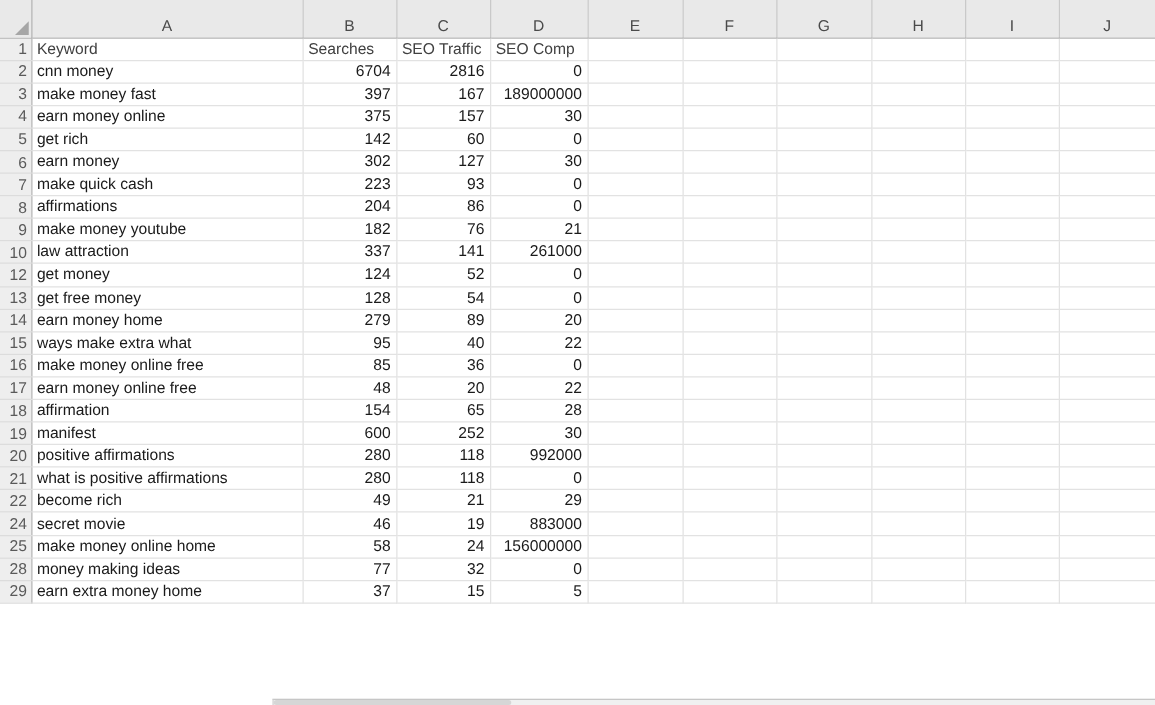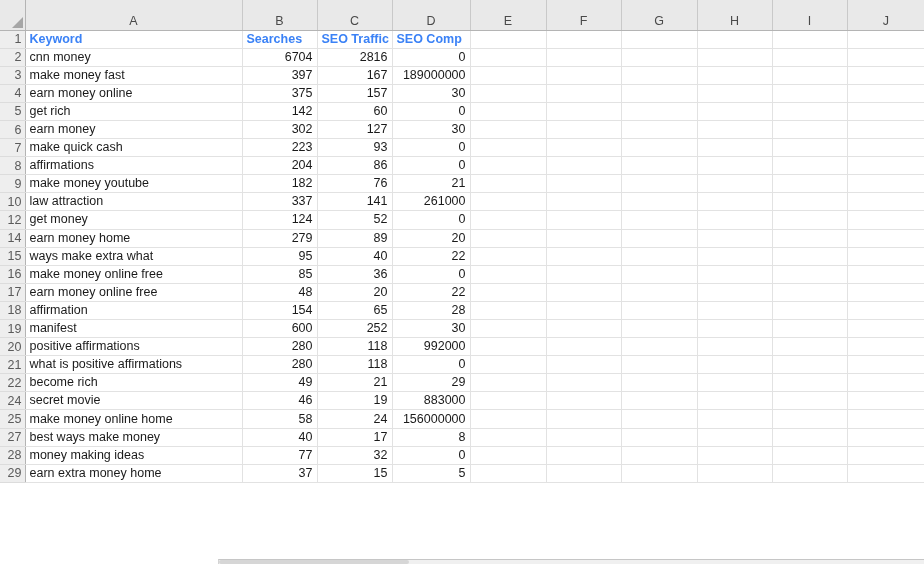--- a/index.html
+++ b/index.html
@@ -87,21 +87,21 @@
     border-bottom: 1px solid #e2e2e2;
     vertical-align: middle;
     white-space: nowrap;
     overflow: hidden;
     background: #ffffff;
     cursor: cell;
     line-height: 17px;
   }
   td.cell.num { text-align: right; padding-right: 4px; }
   td.cell.txt { text-align: left;  padding-left: 4px; }
-  td.cell.hdrrow { font-weight: bold; color: #3b82f6; }
+  td.cell.hdrrow { font-weight: normal; color: #404040; }
   td.cell:last-child { border-right: none; }
 
   
   col.c-row { width: 25px; }
   col.c-a   { width: 217px; }
   col.c-b   { width: 75px; }
   col.c-c   { width: 75px; }
   col.c-d   { width: 78px; }
   col.c-e   { width: 76px; }
   col.c-f   { width: 75px; }
@@ -304,20 +304,33 @@
           <td class="cell num">52</td>
           <td class="cell num">0</td>
           <td class="cell txt"></td>
           <td class="cell txt"></td>
           <td class="cell txt"></td>
           <td class="cell txt"></td>
           <td class="cell txt"></td>
           <td class="cell txt"></td>
         </tr>
         <tr>
+          <td class="rowhead">13</td>
+          <td class="cell txt">get free money</td>
+          <td class="cell num">128</td>
+          <td class="cell num">54</td>
+          <td class="cell num">0</td>
+          <td class="cell txt"></td>
+          <td class="cell txt"></td>
+          <td class="cell txt"></td>
+          <td class="cell txt"></td>
+          <td class="cell txt"></td>
+          <td class="cell txt"></td>
+        </tr>
+        <tr>
           <td class="rowhead">14</td>
           <td class="cell txt">earn money home</td>
           <td class="cell num">279</td>
           <td class="cell num">89</td>
           <td class="cell num">20</td>
           <td class="cell txt"></td>
           <td class="cell txt"></td>
           <td class="cell txt"></td>
           <td class="cell txt"></td>
           <td class="cell txt"></td>
@@ -447,33 +460,20 @@
           <td class="cell num">24</td>
           <td class="cell num">156000000</td>
           <td class="cell txt"></td>
           <td class="cell txt"></td>
           <td class="cell txt"></td>
           <td class="cell txt"></td>
           <td class="cell txt"></td>
           <td class="cell txt"></td>
         </tr>
         <tr>
-          <td class="rowhead">27</td>
-          <td class="cell txt">best ways make money</td>
-          <td class="cell num">40</td>
-          <td class="cell num">17</td>
-          <td class="cell num">8</td>
-          <td class="cell txt"></td>
-          <td class="cell txt"></td>
-          <td class="cell txt"></td>
-          <td class="cell txt"></td>
-          <td class="cell txt"></td>
-          <td class="cell txt"></td>
-        </tr>
-        <tr>
           <td class="rowhead">28</td>
           <td class="cell txt">money making ideas</td>
           <td class="cell num">77</td>
           <td class="cell num">32</td>
           <td class="cell num">0</td>
           <td class="cell txt"></td>
           <td class="cell txt"></td>
           <td class="cell txt"></td>
           <td class="cell txt"></td>
           <td class="cell txt"></td>

